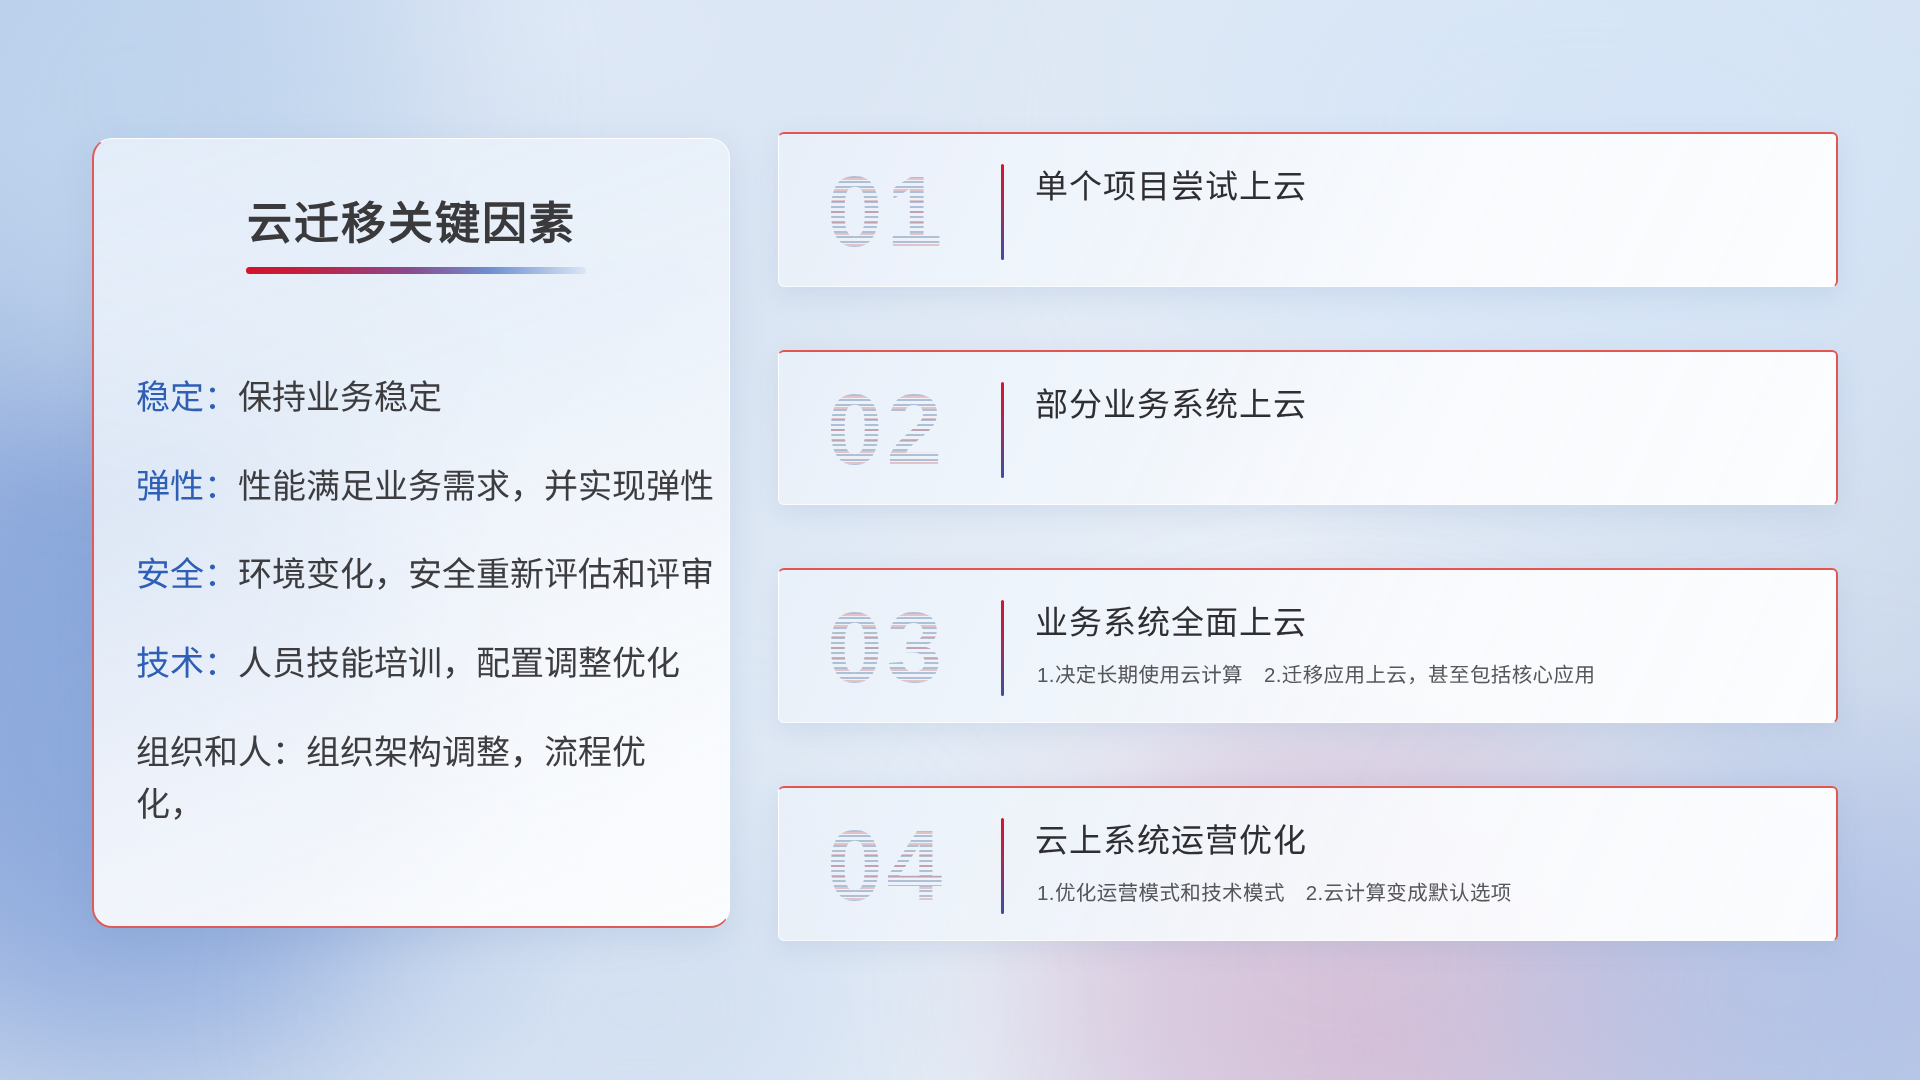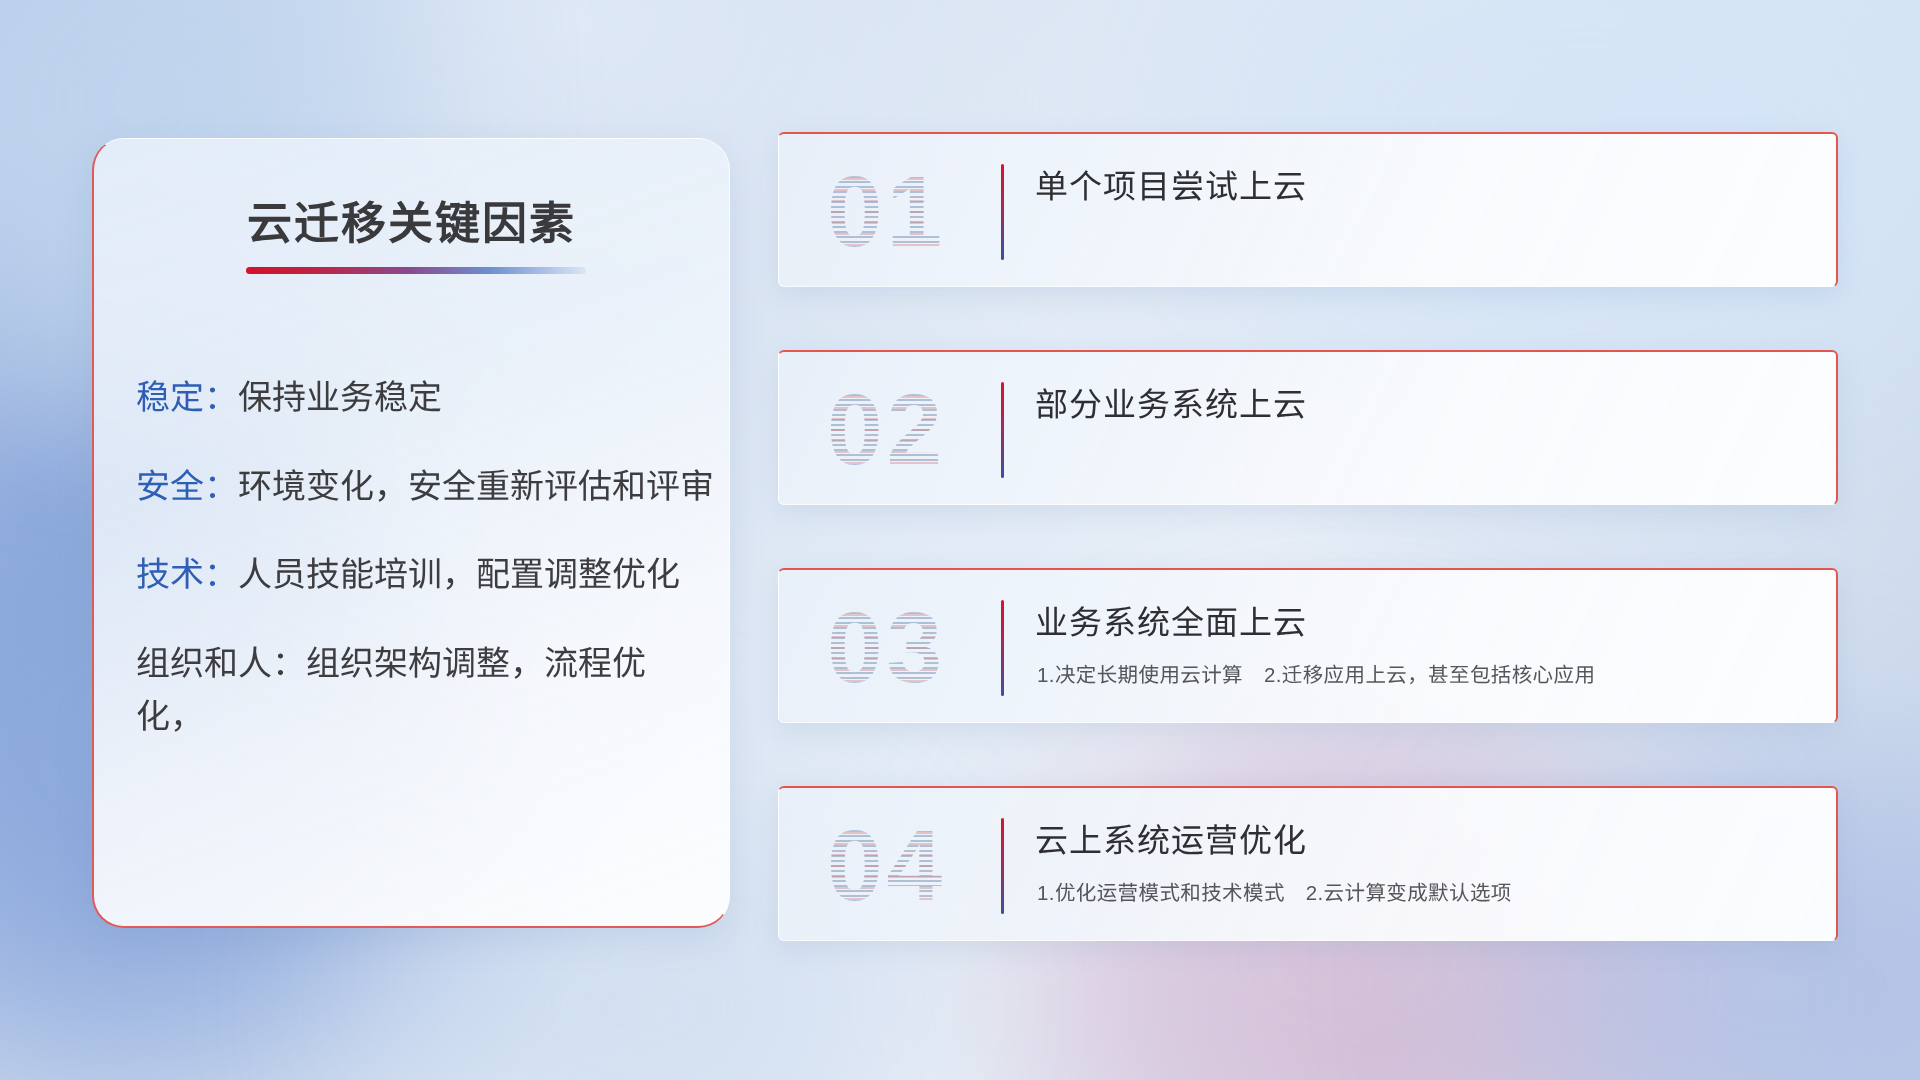--- a/index.html
+++ b/index.html
@@ -35,21 +35,21 @@
   .blob.b5 { left: 1180px; top: -150px; width: 820px; height: 560px; background: rgba(214,230,246,0.70); }
   .blob.b6 { left: 380px;  top: 820px;  width: 520px; height: 380px; background: rgba(196,212,238,0.45); }
 
   
   .left-panel {
     position: absolute;
     left: 92px;
     top: 138px;
     width: 638px;
     height: 790px;
-    border-radius: 32px;
+    border-radius: 20px;
     background: linear-gradient(160deg,
         rgba(232,240,250,0.88) 0%,
         rgba(238,244,251,0.82) 35%,
         rgba(248,250,253,0.90) 68%,
         rgba(252,253,254,0.96) 100%);
     border: 1px solid rgba(255,255,255,0.75);
     border-left: 2px solid #e05a5a;
     border-bottom: 2px solid #e05a5a;
     box-shadow: 0 10px 34px rgba(110,140,185,0.18);
     backdrop-filter: blur(4px);
@@ -214,20 +214,23 @@
   <div class="left-panel">
     <div class="panel-title">云迁移关键因素</div>
     <div class="title-rule"></div>
 
     <div class="factor-list">
 
       <div class="factor-line">
         <span class="factor-label">稳定：</span><span>保持业务稳定</span>
       </div>
 
+      <div class="factor-line">
+        <span class="factor-label">弹性：</span><span>性能满足业务需求，并实现弹性</span>
+      </div>
 
       <div class="factor-line">
         <span class="factor-label">安全：</span><span>环境变化，安全重新评估和评审</span>
       </div>
 
       <div class="factor-line">
         <span class="factor-label">技术：</span><span>人员技能培训，配置调整优化</span>
       </div>
 
       <div class="factor-line wrap">

